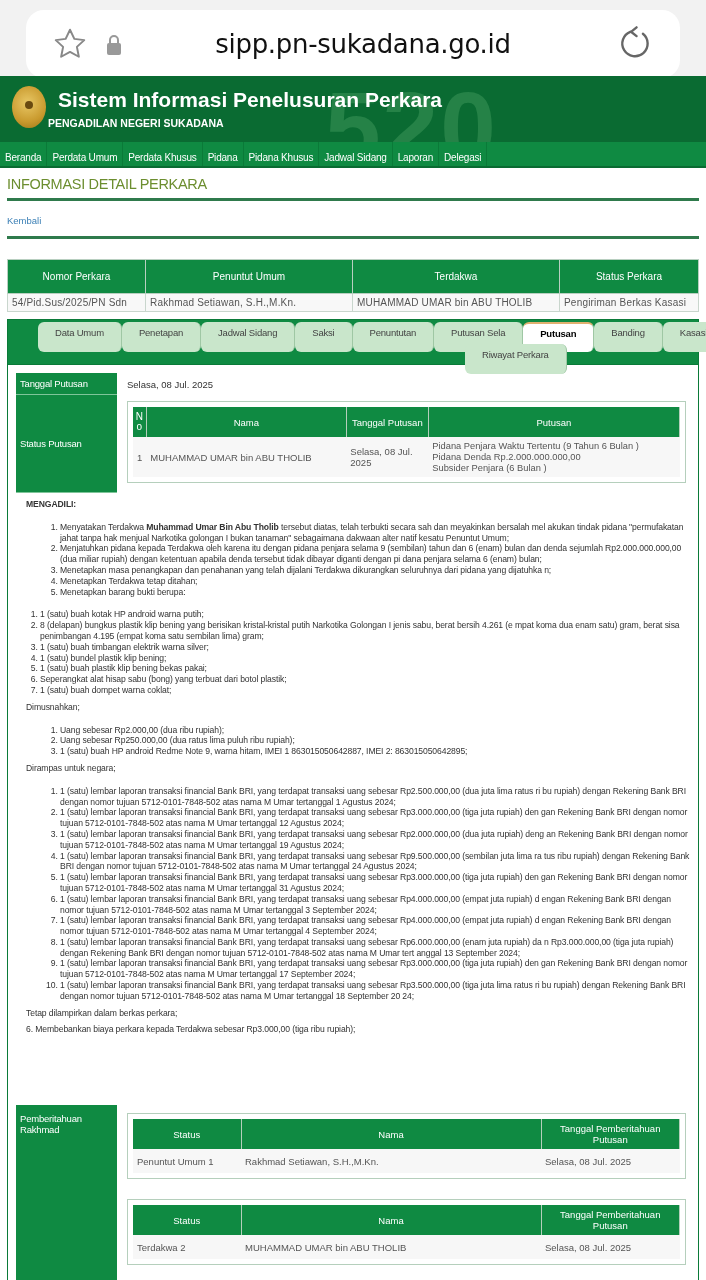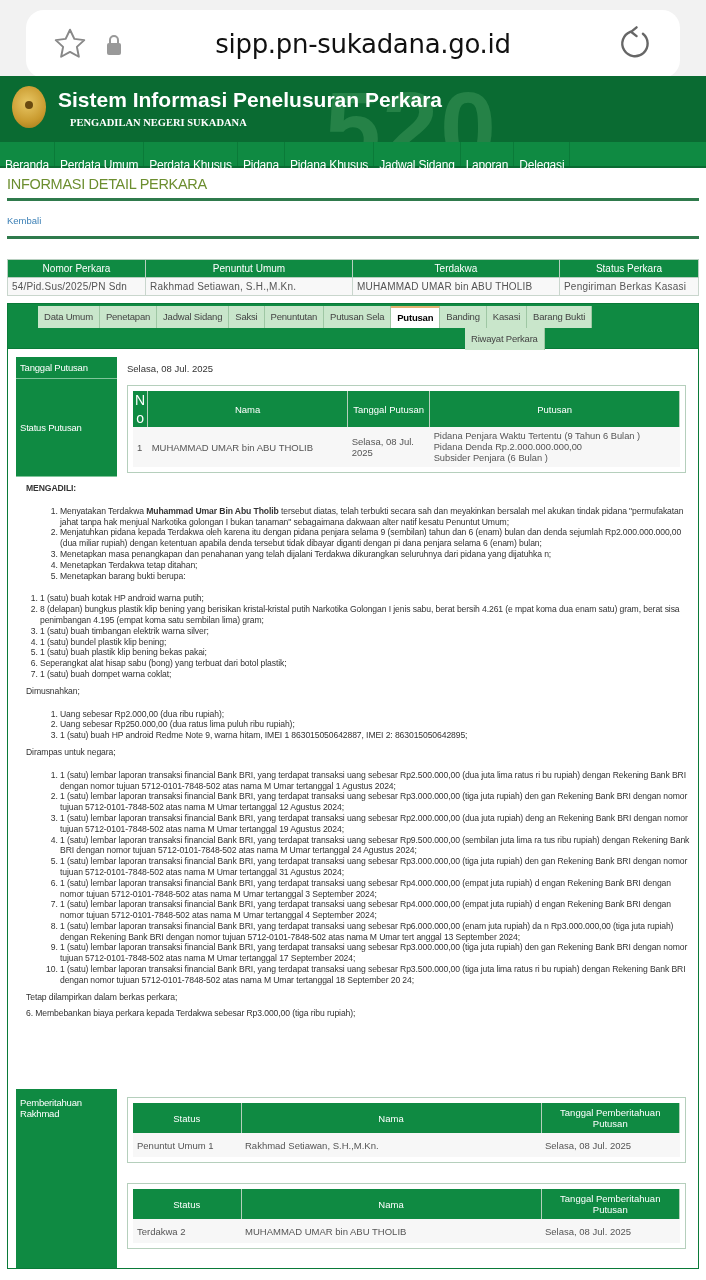--- a/index.html
+++ b/index.html
@@ -9,36 +9,36 @@
   .url-box .star { position: absolute; left: 26px; top: 16px; width: 36px; height: 36px; }
   .url-box .lock { position: absolute; left: 80px; top: 24px; width: 16px; height: 22px; }
   .url-box .url { width: 100%; text-align: center; font-size: 26px; color: #111; font-family: "DejaVu Sans", sans-serif; letter-spacing: -0.3px; padding-left: 20px; }
   .url-box .reload { position: absolute; right: 26px; top: 14px; width: 38px; height: 40px; }
 
   .site-header { height: 66px; background: #0a6b32; position: relative; overflow: hidden; }
   .site-header .bg520 { position: absolute; left: 325px; top: -6px; font-size: 100px; font-weight: bold; color: #2e8a4e; font-family: "Liberation Sans", sans-serif; letter-spacing: 2px; opacity: 0.75; }
   .logo { position: absolute; left: 12px; top: 10px; width: 34px; height: 42px; border-radius: 50%; background: radial-gradient(circle at 45% 40%, #e8c765 0%, #c99a2e 60%, #9c7416 100%); }
   .logo::after { content: ""; position: absolute; left: 13px; top: 15px; width: 8px; height: 8px; border-radius: 50%; background: #6a4a10; }
   .site-title { position: absolute; left: 58px; top: 12px; color: #ffffff; font-size: 21px; font-weight: bold; }
-  .site-subtitle { position: absolute; left: 70px; top: 41px; color: #fff; font-size: 10.5px; font-weight: bold; font-family: Liberation Serif, serif; }
+  .site-subtitle { position: absolute; left: 48px; top: 41px; color: #fff; font-size: 10.5px; font-weight: bold; }
 
   .main-nav { height: 26px; background: #0f8a42; display: flex; border-bottom: 2px solid #0a6b32; }
-  .main-nav a { color: #fff; font-size: 12px; padding: 11px 5px; line-height: 24px; border-right: 1px solid #0a7a38; text-decoration: none; white-space: nowrap; font-family: "Liberation Sans", sans-serif; letter-spacing: -0.2px; }
+  .main-nav a { color: #fff; font-size: 10px; padding: 4px 5px; line-height: 24px; border-right: 1px solid #0a7a38; text-decoration: none; white-space: nowrap; font-family: "Liberation Sans", sans-serif; letter-spacing: -0.2px; }
 
   .page-title { color: #6c8e2f; font-size: 14.5px; padding: 8px 7px 0; height: 30px; letter-spacing: -0.3px; }
   .hr { margin: 0 7px; height: 3px; background: #2f7a4c; }
   .back-link { color: #3a7fb5; font-size: 9.5px; padding: 0 7px; height: 35px; line-height: 40px; display: block; text-decoration: none; }
 
   .case-table { margin: 20px 7px 0; width: 692px; border-collapse: collapse; font-size: 10px; }
-  .case-table th { background: #0f8a42; color: #fff; font-weight: normal; height: 18px; border: 1px solid #b8cfc0; padding: 0 16px; text-align: center; }
+  .case-table th { background: #0f8a42; color: #fff; font-weight: normal; height: 34px; border: 1px solid #b8cfc0; padding: 0 16px; text-align: center; }
   .case-table td { height: 18px; border: 1px solid #c9d6cd; padding: 0 4px; color: #555; background: #f8f8f8; white-space: nowrap; letter-spacing: 0.2px; }
 
   .tabs-wrap { margin: 7px 7px 0; width: 692px; background: #0f8a42; border: 1px solid #0a7a38; padding: 2px 0 0 30px; height: 46px; position: relative; }
   .tabs-row { display: flex; flex-wrap: nowrap; }
-  .tab { background: #c9e6cb; color: #444; font-size: 9.5px; padding: 0 6px; height: 22px; line-height: 22px; border-right: 1px solid #9fc7a4; white-space: nowrap; letter-spacing: -0.2px; }
+  .tab { background: #c9e6cb; color: #444; font-size: 9.5px; padding: 0 17px; height: 30px; line-height: 22px; border-right: 1px solid #9fc7a4; white-space: nowrap; letter-spacing: -0.2px; border-radius: 6px; }
   .tab.active { background: #fff; color: #000; font-weight: bold; border-top: 2px solid #e0b070; line-height: 20px; }
   .tab.riwayat { position: absolute; left: 457px; top: 24px; }
 
   .content { margin: 0 7px; width: 692px; border: 1px solid #0a7a38; border-top: none; padding: 8px 8px 0; height: 920px; overflow: hidden; position: relative; }
   .row { display: flex; }
   .label-cell { width: 101px; background: #0f8a42; color: #fff; font-size: 9.5px; padding: 0 4px; display: flex; align-items: center; border-bottom: 1px solid #7fc59a; flex-shrink: 0; letter-spacing: -0.2px; }
   .label-cell.top { align-items: flex-start; padding-top: 8px; }
   .value-cell { flex: 1; padding: 0 0 0 10px; font-size: 9.5px; color: #333; }
 
   .inner-box { border: 1px solid #b5cfbc; padding: 5px; margin: 6px 4px 6px 0; }
@@ -134,21 +134,21 @@
     <div class="value-cell" style="display:flex;align-items:center;">Selasa, 08 Jul. 2025</div>
   </div>
 
   <div class="row" style="height:98px;">
     <div class="label-cell">Status Putusan</div>
     <div class="value-cell">
       <div class="inner-box">
         <table class="inner-table">
           <tbody>
               <tr style="height:30px;">
-            <th style="width:12px;font-size:14px;line-height:18px;padding:0 2px;">N o</th>
+            <th style="width:12px;font-size:10px;line-height:10px;padding:0 2px;">N o</th>
             <th style="width:200px;">Nama</th>
             <th style="width:82px;line-height:11px;">Tanggal Putusan</th>
             <th>Putusan</th>
           </tr>
           <tr style="height:40px;">
             <td>1</td>
             <td>MUHAMMAD UMAR bin ABU THOLIB</td>
             <td>Selasa, 08 Jul. 2025</td>
             <td style="line-height:11px;font-size:9.3px;">
               <div>Pidana Penjara Waktu Tertentu (9 Tahun 6 Bulan )</div>

